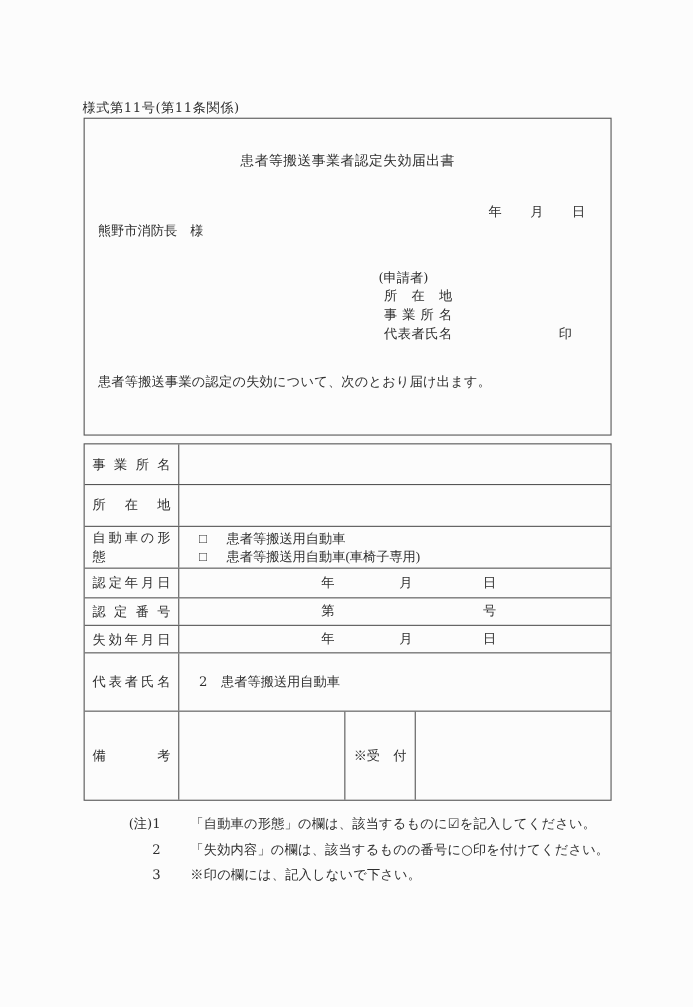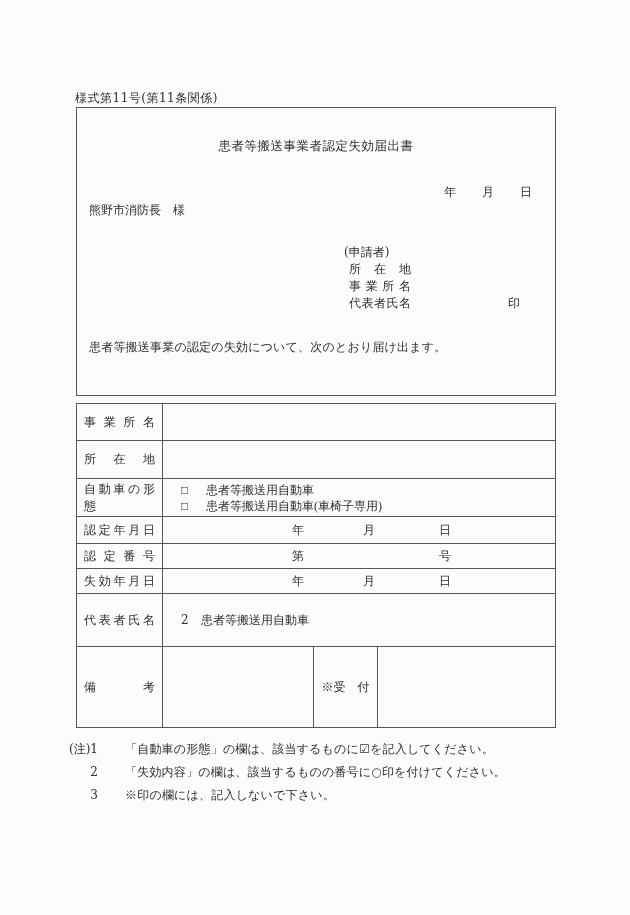--- a/index.html
+++ b/index.html
@@ -52,21 +52,21 @@
   .cbline .cb{width:25px;flex:0 0 25px;}
   .numlist{display:flex;flex-direction:column;justify-content:center;height:100%;padding-left:18px;line-height:16px;}
   .numlist .num{display:inline-block;width:20px;}
   .bk-mid{width:151px;flex:0 0 151px;border-right:1px solid #565656;box-sizing:border-box;}
   .bk-rcpt{width:64px;flex:0 0 64px;border-right:1px solid #565656;box-sizing:border-box;
            display:flex;align-items:center;justify-content:center;}
   .bk-last{flex:1 1 auto;}
 
   
   #notes{left:66px;top:738px;line-height:23px;}
-  .note-line{display:flex;}
+  .note-line{display:flex;margin-left:48px;}
   .note-prefix{display:inline-block;width:32px;text-align:right;flex:0 0 32px;}
   .note-text{margin-left:27px;letter-spacing:.2px;}
 </style>
 </head>
 <body>
 
 <div class="abs" id="form-no">様式第11号(第11条関係)</div>
 
 <div class="abs" id="upper-box">
   <div class="abs" id="doc-title">患者等搬送事業者認定失効届出書</div>

